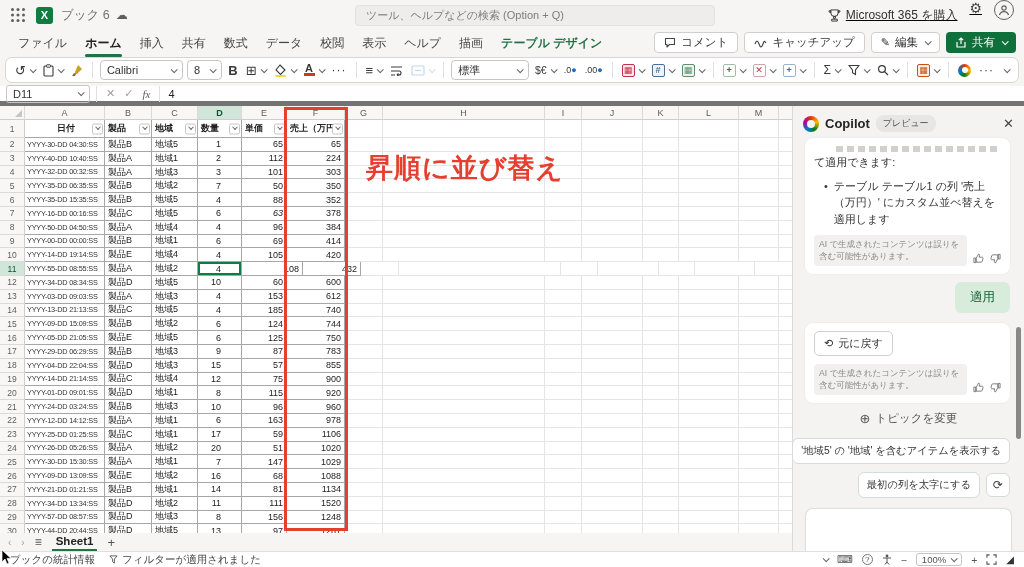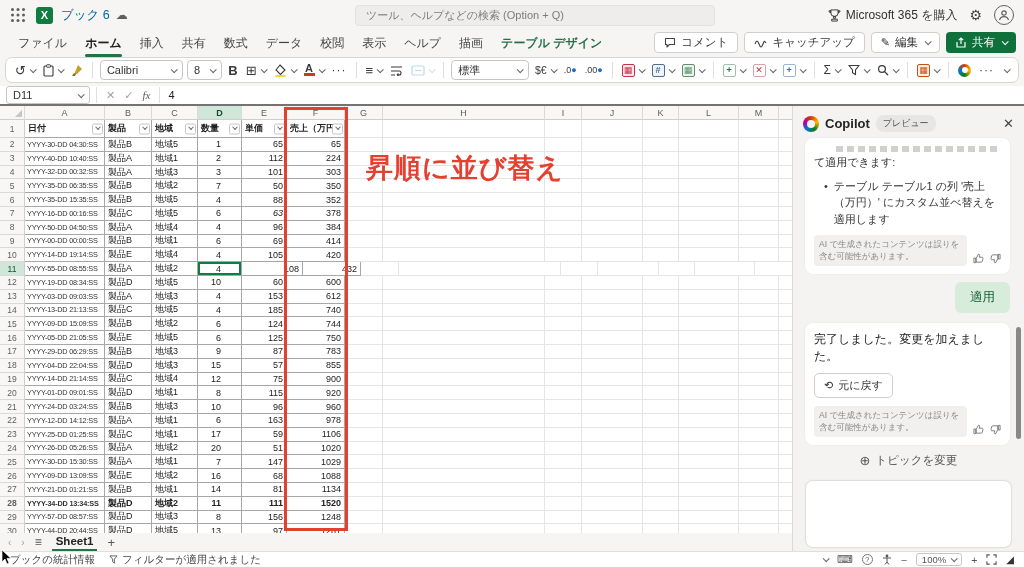--- a/index.html
+++ b/index.html
@@ -4,25 +4,25 @@
 <style>
   * { margin:0; padding:0; box-sizing:border-box; }
   html,body { width:1024px; height:567px; overflow:hidden; }
   body { font-family:"Liberation Sans","DejaVu Sans",sans-serif; background:#fff; }
   #app { position:relative; width:1024px; height:567px; background:#f6f5f4; overflow:hidden; }
 
   
   .topbar { position:absolute; left:0; top:0; width:1024px; height:30px; display:flex; align-items:center; padding:0 10px; }
   .launcher { width:16px; height:16px; margin-right:10px; }
   .xl-logo { width:17px; height:17px; background:#107c41; border-radius:3px; color:#fff; font-weight:bold; font-size:11px; display:flex; align-items:center; justify-content:center; margin-right:8px; }
-  .doc-title { font-size:12.5px; color:#0369a1; margin-right:6px; }
+  .doc-title { font-size:12.5px; color:#737373; margin-right:6px; }
   .cloud { font-size:12px; color:#605e5c; }
   .searchbox { position:absolute; left:355px; top:5px; width:360px; height:21px; background:#efedec; border:1px solid #e3e1df; border-radius:4px; display:flex; align-items:center; padding:0 10px; }
   .searchbox span { font-size:11px; color:#7e7c7a; }
-  .topbar-right { position:absolute; right:10px; top:0; height:30px; display:flex; align-items:center; gap:12px; }
+  .topbar-right { position:absolute; right:10px; top:0; height:30px; display:flex; gap:12px;text-decoration:underline; }
   .buy365 { display:flex; align-items:center; gap:5px; font-size:12px; color:#323130; }
   .gear { font-size:14px; color:#444; }
   .avatar { width:20px; height:20px; border:1.4px solid #616161; border-radius:50%; display:flex; align-items:center; justify-content:center; }
 
   
   .menubar { position:absolute; left:0; top:30px; width:1024px; height:26px; display:flex; align-items:center; padding:0 10px; }
   .menu-tabs { display:flex; align-items:center; gap:2px; }
   .mtab { font-size:12px; color:#444; padding:4px 8px; position:relative; white-space:nowrap; cursor:default; }
   .mtab.active { font-weight:bold; color:#222; }
   .mtab.active::after { content:""; position:absolute; left:8px; right:8px; bottom:-1px; height:2.5px; background:#217346; border-radius:2px; }
@@ -40,21 +40,21 @@
   .sep { width:1px; height:16px; background:#e1dfdd; margin:0 3px; flex:none; }
   .selbox { display:flex; align-items:center; justify-content:space-between; border:1px solid #c8c6c4; border-radius:4px; height:20px; padding:0 6px; font-size:11px; color:#333; background:#fff; }
   .glyph { font-size:13px; color:#3b3a39; }
   .sq { width:13px; height:13px; border-radius:2px; display:flex; align-items:center; justify-content:center; font-size:9px; font-weight:bold; }
   .ellip { font-size:12px; color:#3b3a39; letter-spacing:1px; }
   .copilot-dot { width:13px; height:13px; border-radius:50%; background:conic-gradient(#d83b01,#ffb900,#107c10,#0078d4,#d83b01); position:relative; }
   .copilot-dot::after { content:""; position:absolute; inset:3.5px; background:#fff; border-radius:50%; }
   .rib-collapse { margin-left:auto; }
 
   
-  .fxrow { position:absolute; left:0; top:86px; width:1024px; height:20px; background:#fff; border-bottom:2px solid #737373; display:flex; align-items:center; }
+  .fxrow { position:absolute; left:0; top:86px; width:1024px; height:20px; background:#fff; border-bottom:5px solid #737373; display:flex; align-items:center; }
   .namebox { width:84px; height:18px; margin-left:6px; border:1px solid #c8c6c4; border-radius:3px; display:flex; align-items:center; justify-content:space-between; padding:0 6px; font-size:11px; color:#333; }
   .fxbtns { display:flex; align-items:center; gap:9px; border-left:1px solid #e1dfdd; border-right:1px solid #e1dfdd; height:16px; padding:0 9px; margin-left:6px; font-size:11px; color:#a19f9d; }
   .fxbtns .fx { font-style:italic; color:#605e5c; font-family:"Liberation Serif",serif; }
   .fxval { font-size:11px; color:#222; margin-left:8px; }
 
   
   .gridarea { position:absolute; left:0; top:106px; width:792px; height:427px; background:#fff; overflow:hidden; }
   .gr { display:flex; }
   .hcell { flex:none; background:#f8f7f6; border-right:1px solid #dcdad8; border-bottom:1px solid #cfcdcb; font-size:9px; color:#5f5d5b; display:flex; align-items:center; justify-content:center; height:14px; }
   .hcell.selhdr { background:#cfe6d8; color:#0f5132; font-weight:bold; }
@@ -370,21 +370,21 @@
           <div class="hcell" style="width: 162px;">H</div>
           <div class="hcell" style="width: 37px;">I</div>
           <div class="hcell" style="width: 61px;">J</div>
           <div class="hcell" style="width: 36px;">K</div>
           <div class="hcell" style="width: 60px;">L</div>
           <div class="hcell" style="width: 40px;">M</div>
           <div class="hcell" style="width: 14px;"></div>
         </div>
         <div class="gr" style="height: 18px;">
           <div class="rnum">1</div>
-          <div class="cell t hdr" style="width: 80px;">
+          <div class="cell t hdr" style="width: 80px; justify-content: center;">
             <span>日付</span>
             <span class="filterbtn">
               <i></i>
             </span>
           </div>
           <div class="cell t hdr" style="width: 47px;">
             <span>製品</span>
             <span class="filterbtn">
               <i></i>
             </span>
@@ -587,21 +587,21 @@
           <div class="cell" style="width: 162px;"></div>
           <div class="cell" style="width: 37px;"></div>
           <div class="cell" style="width: 61px;"></div>
           <div class="cell" style="width: 36px;"></div>
           <div class="cell" style="width: 60px;"></div>
           <div class="cell" style="width: 40px;"></div>
           <div class="cell" style="width: 14px;"></div>
         </div>
         <div class="gr" style="height: 13.8px;">
           <div class="rnum">12</div>
-          <div class="cell t date" style="width: 80px;">YYYY-19-DD 08:34:SS</div>
+          <div class="cell t date" style="width: 80px;">YYYY-34-DD 08:34:SS</div>
           <div class="cell t lft" style="width: 47px;">製品D</div>
           <div class="cell t lft" style="width: 46px;">地域5</div>
           <div class="cell t qty" style="width: 44px;">10</div>
           <div class="cell t rgt" style="width: 45px;">60</div>
           <div class="cell t rgt" style="width: 58px;">600</div>
           <div class="cell" style="width: 38px;"></div>
           <div class="cell" style="width: 162px;"></div>
           <div class="cell" style="width: 37px;"></div>
           <div class="cell" style="width: 61px;"></div>
           <div class="cell" style="width: 36px;"></div>
@@ -857,21 +857,21 @@
           <div class="cell t rgt" style="width: 58px;">1134</div>
           <div class="cell" style="width: 38px;"></div>
           <div class="cell" style="width: 162px;"></div>
           <div class="cell" style="width: 37px;"></div>
           <div class="cell" style="width: 61px;"></div>
           <div class="cell" style="width: 36px;"></div>
           <div class="cell" style="width: 60px;"></div>
           <div class="cell" style="width: 40px;"></div>
           <div class="cell" style="width: 14px;"></div>
         </div>
-        <div class="gr" style="height: 13.8px; font-weight: bold;">
+        <div class="gr" style="height: 13.8px;">
           <div class="rnum">28</div>
           <div class="cell t date" style="width: 80px;">YYYY-34-DD 13:34:SS</div>
           <div class="cell t lft" style="width: 47px;">製品D</div>
           <div class="cell t lft" style="width: 46px;">地域2</div>
           <div class="cell t qty" style="width: 44px;">11</div>
           <div class="cell t rgt" style="width: 45px;">111</div>
           <div class="cell t rgt" style="width: 58px;">1520</div>
           <div class="cell" style="width: 38px;"></div>
           <div class="cell" style="width: 162px;"></div>
           <div class="cell" style="width: 37px;"></div>
@@ -985,21 +985,20 @@
             </svg>
         </div>
       </div>
     </div>
 
     <div class="cp-apply-row">
       <span class="cp-apply">適用</span>
     </div>
 
     <div class="cp-card">
-      <div class="cp-done">完了しました。変更を加えました。</div>
       <div class="cp-undo">
         <span style="font-size:11px;">⟲</span>
         <span>元に戻す</span>
       </div>
       <div class="cp-disc">
         <div class="box">AI で生成されたコンテンツは誤りを含む可能性があります。</div>
         <div class="thumbs">
           <svg width="11" height="11" viewBox="0 0 12 12">
               <path d="M1 5.5h2v5H1zM3.5 10V5.8L6 1.2c.9 0 1.4.7 1.2 1.6L6.8 4.6h3c.8 0 1.3.7 1.1 1.4l-.8 3c-.2.6-.7 1-1.3 1z" fill="none" stroke="#666" stroke-width="0.9"></path>
             </svg>
@@ -1008,20 +1007,27 @@
             </svg>
         </div>
       </div>
     </div>
 
     <div class="cp-topic">
       <span style="font-size:13px;">⊕</span>
       <span>トピックを変更</span>
     </div>
 
+    <div class="cp-chips">
+      <span class="cp-chip">'地域5' の '地域' を含むアイテムを表示する</span>
+      <span class="cp-chiprow">
+        <span class="cp-chip">最初の列を太字にする</span>
+        <span class="cp-refresh">⟳</span>
+      </span>
+    </div>
 
     <div class="cp-input">
       
       
     </div>
 
     <div class="cp-scroll"></div>
   </div>
 
   <svg class="cursor" width="12" height="15" viewBox="0 0 12 15">

